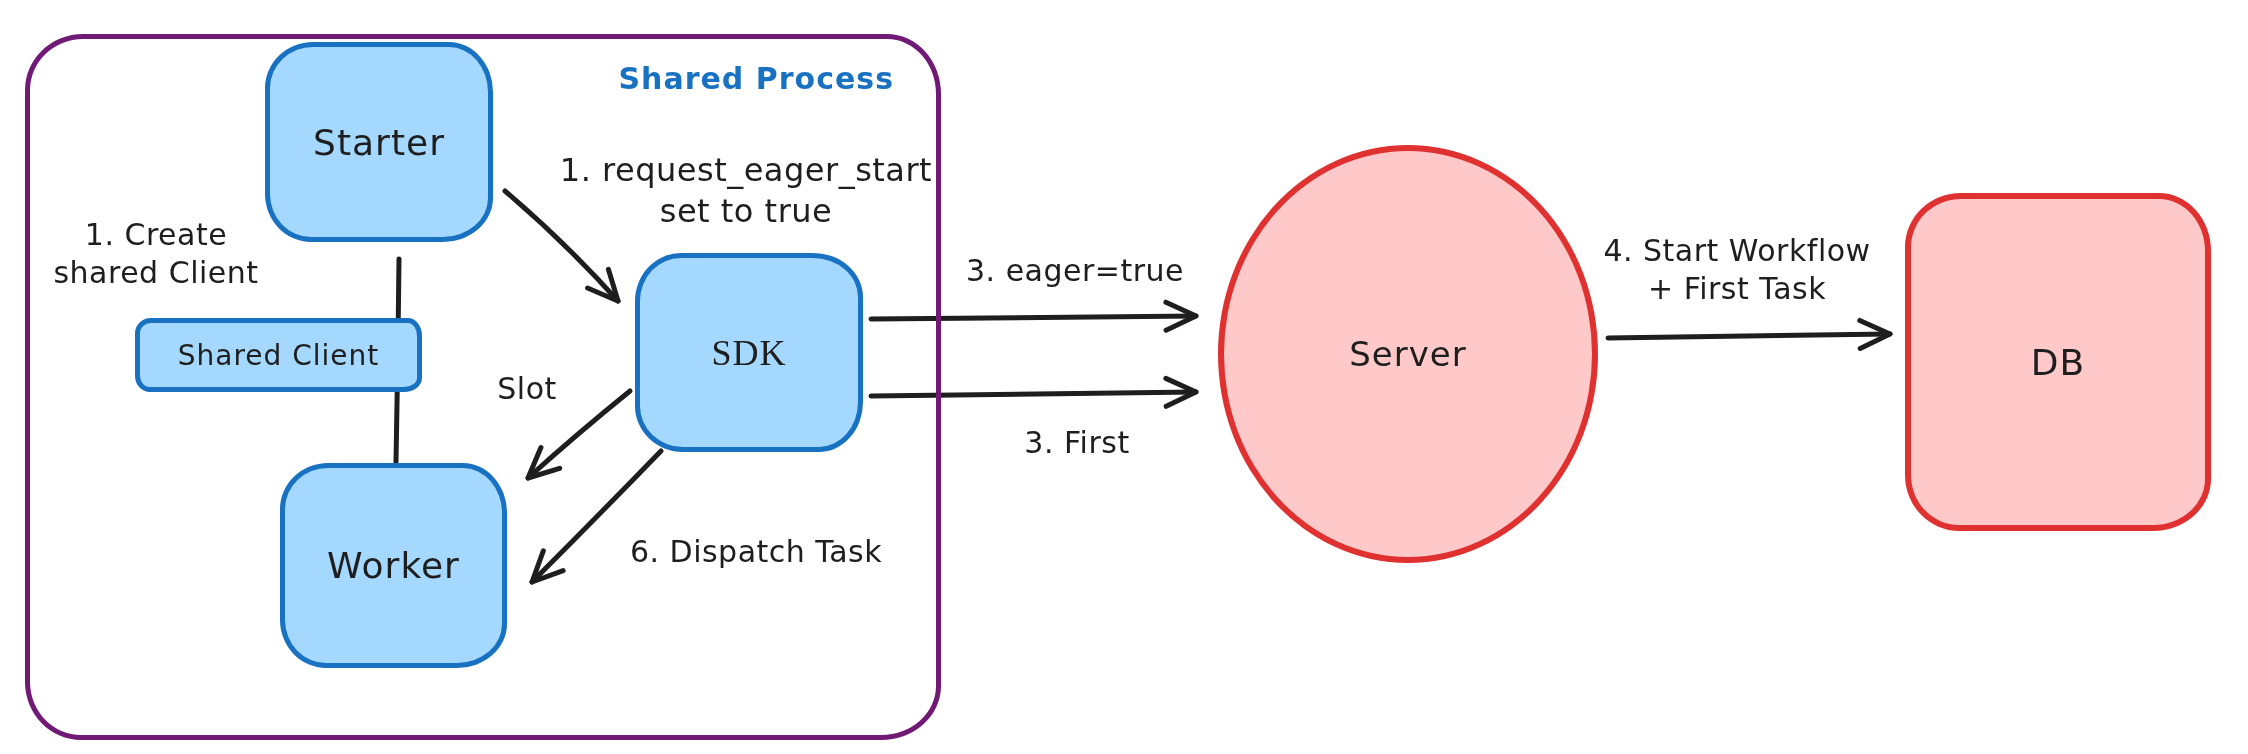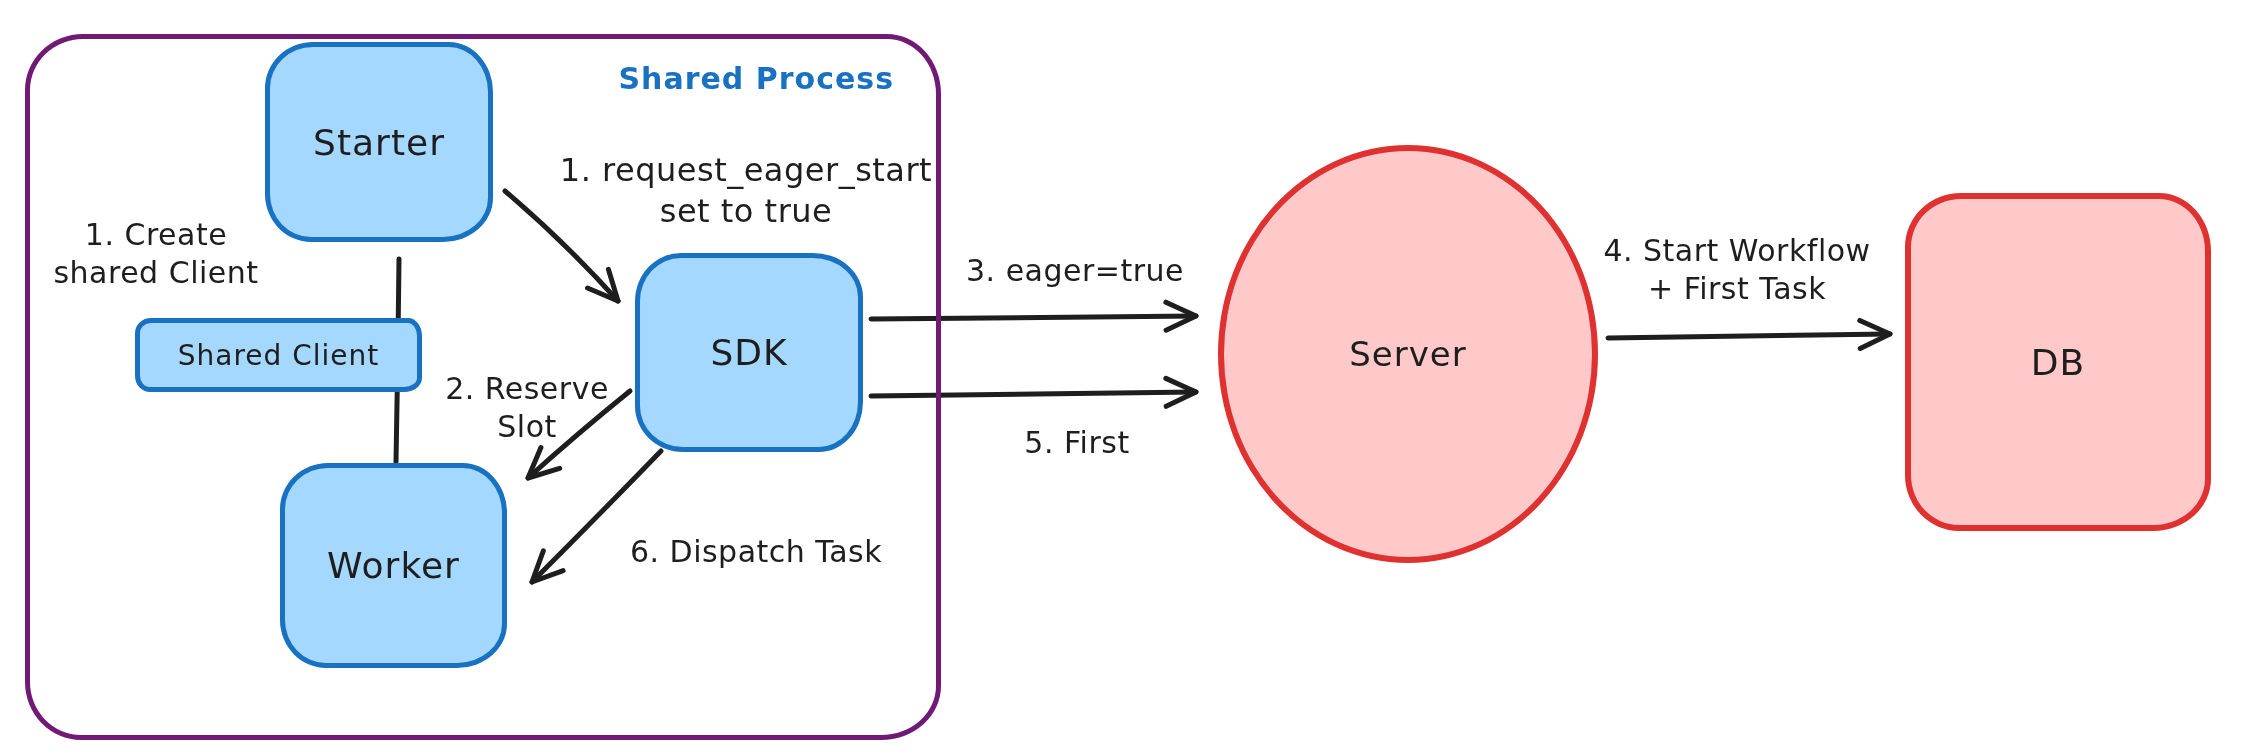--- a/index.html
+++ b/index.html
@@ -70,20 +70,21 @@
   }
   .node-worker {
     left: 280px; top: 463px; width: 227px; height: 205px;
     border-radius: 48px 44px 50px 46px / 46px 50px 44px 48px;
     font-size: 36px;
   }
   .node-sdk {
     left: 635px; top: 253px; width: 228px; height: 199px;
     border-radius: 46px 50px 44px 48px / 48px 44px 50px 46px;
     font-size: 36px;
+    font-family: Liberation Serif, serif;
   }
   .node-server {
     left: 1218px; top: 145px; width: 380px; height: 418px;
     border-radius: 50%;
     font-size: 34px;
   }
   .node-db {
     left: 1905px; top: 193px; width: 306px; height: 338px;
     border-radius: 56px 52px 58px 54px / 54px 58px 52px 56px;
     font-size: 36px;
@@ -165,34 +166,33 @@
     <span>1. Create</span>
     <span>shared Client</span>
   </div>
 
   <div class="annotation ann-request-eager">
     <span>1. request_eager_start</span>
     <span>set to true</span>
   </div>
 
   <div class="annotation ann-reserve">
-    <span>2. Reserve</span>
     <span>Slot</span>
   </div>
 
   <div class="annotation ann-eager">
     <span>3. eager=true</span>
   </div>
 
   <div class="annotation ann-start-workflow">
     <span>4. Start Workflow</span>
     <span>+ First Task</span>
   </div>
 
   <div class="annotation ann-first-task">
-    <span>5. First</span>
+    <span>3. First</span>
   </div>
 
   <div class="annotation ann-dispatch">
     <span>6. Dispatch Task</span>
   </div>
 
 </div>
 
 </body></html>

